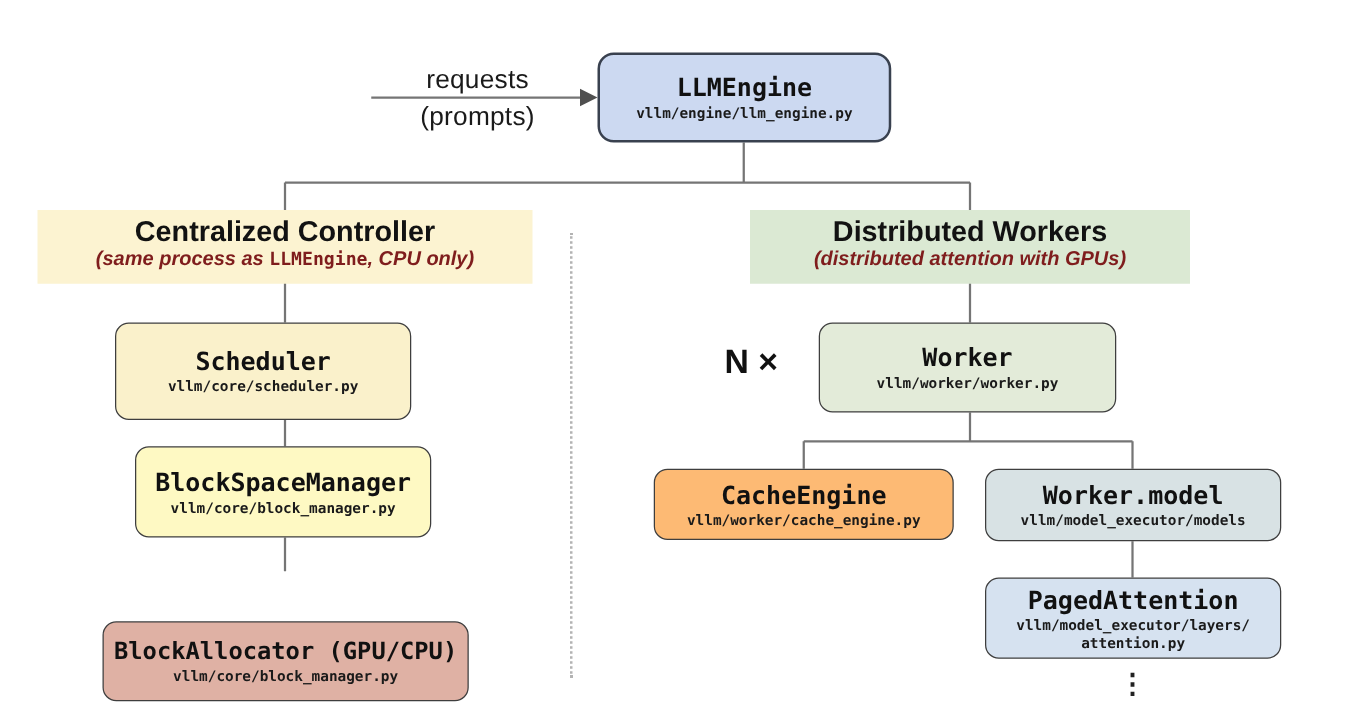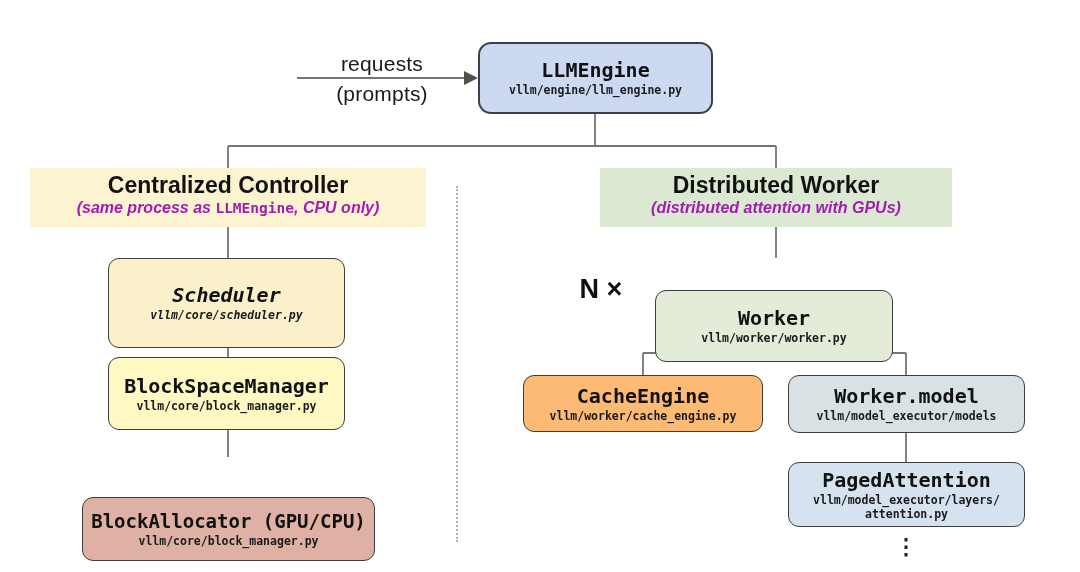--- a/index.html
+++ b/index.html
@@ -74,21 +74,21 @@
   .sec-title {
     font-size: 23px;
     font-weight: 700;
     color: #121212;
     line-height: 1.15;
   }
   .sec-sub {
     font-size: 16px;
     font-style: italic;
     font-weight: 600;
-    color: #a21caf;
+    color: #7f1d1d;
     line-height: 1.2;
     white-space: nowrap;
   }
   .sec-sub .mono-inline {
     font-family: "DejaVu Sans Mono", monospace;
     font-style: normal;
     font-weight: 600;
     font-size: 14.5px;
   }
 
@@ -116,21 +116,21 @@
   .node-path {
     font-family: "DejaVu Sans Mono", monospace;
     font-size: 11.5px;
     font-weight: 700;
     color: #1a1a1a;
     line-height: 1.25;
     white-space: nowrap;
   }
 
   #node-llm-engine      { left: 478px; top: 42px;  width: 235px; height: 72px; border-color: #39414f; border-width: 2px; border-radius: 13px; }
-  #node-scheduler       { left: 108px; top: 258px; width: 237px; height: 90px; font-style: italic; }
+  #node-scheduler       { left: 92px; top: 258px; width: 237px; height: 78px; }
   #node-bsm             { left: 108px; top: 357px; width: 237px; height: 73px; }
   #node-block-allocator { left: 82px;  top: 457px; width: 293px; height: 64px; margin-top: 40px; }
   #node-worker          { left: 655px; top: 258px; width: 238px; height: 72px; }
   #node-cache-engine    { left: 523px; top: 375px; width: 240px; height: 57px; }
   #node-worker-model    { left: 788px; top: 375px; width: 237px; height: 58px; }
   #node-paged-attention { left: 788px; top: 462px; width: 237px; height: 65px; }
 
   #node-block-allocator .node-title { font-size: 19px; }
 
   
@@ -176,21 +176,21 @@
   <div class="flow-label" id="lbl-requests">requests</div>
   <div id="lbl-multiplier">N ×</div>
   <div id="lbl-ellipsis">⋮</div>
 
   <div class="section" id="sec-controller" style="background-color: rgb(252, 243, 209);">
     <div class="sec-title">Centralized Controller</div>
     <div class="sec-sub"><span>(same process as </span><span class="mono-inline">LLMEngine</span><span>, CPU only)</span></div>
   </div>
 
   <div class="section" id="sec-workers" style="background-color: rgb(219, 233, 211);">
-    <div class="sec-title">Distributed Worker</div>
+    <div class="sec-title">Distributed Workers</div>
     <div class="sec-sub">(distributed attention with GPUs)</div>
   </div>
 
   <div class="node" id="node-llm-engine" style="background-color: rgb(204, 217, 241);">
     <div class="node-title">LLMEngine</div>
     <div class="node-path">vllm/engine/llm_engine.py</div>
   </div>
 
   <div class="node" id="node-scheduler" style="background-color: rgb(250, 241, 203);">
     <div class="node-title">Scheduler</div>
@@ -200,21 +200,21 @@
   <div class="node" id="node-bsm" style="background-color: #fef9c3;">
     <div class="node-title">BlockSpaceManager</div>
     <div class="node-path">vllm/core/block_manager.py</div>
   </div>
 
   <div class="node" id="node-block-allocator" style="background-color: rgb(223, 177, 164);">
     <div class="node-title">BlockAllocator (GPU/CPU)</div>
     <div class="node-path">vllm/core/block_manager.py</div>
   </div>
 
-  <div class="node" id="node-worker" style="background-color: rgb(227, 235, 217); margin-top: 32px;">
+  <div class="node" id="node-worker" style="background-color: rgb(227, 235, 217);">
     <div class="node-title">Worker</div>
     <div class="node-path">vllm/worker/worker.py</div>
   </div>
 
   <div class="node" id="node-cache-engine" style="background-color: #fdba74;">
     <div class="node-title">CacheEngine</div>
     <div class="node-path">vllm/worker/cache_engine.py</div>
   </div>
 
   <div class="node" id="node-paged-attention" style="background-color: rgb(214, 226, 240);">

